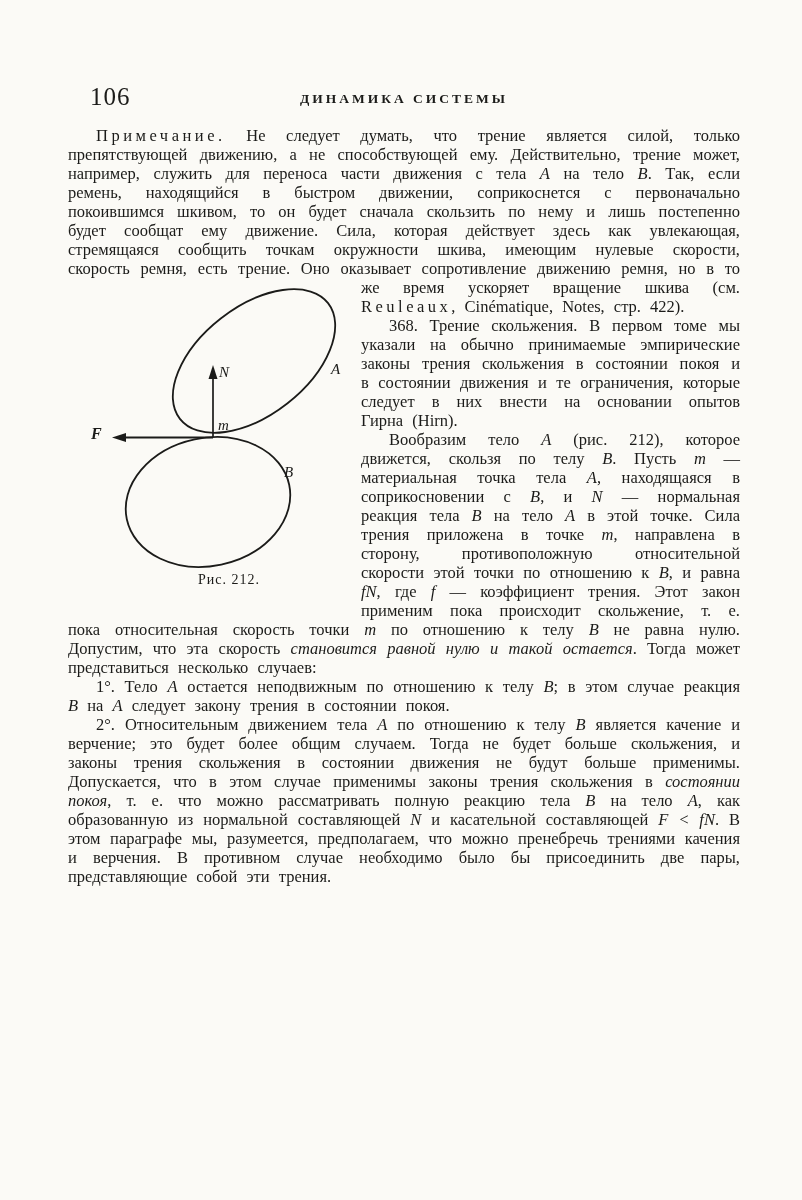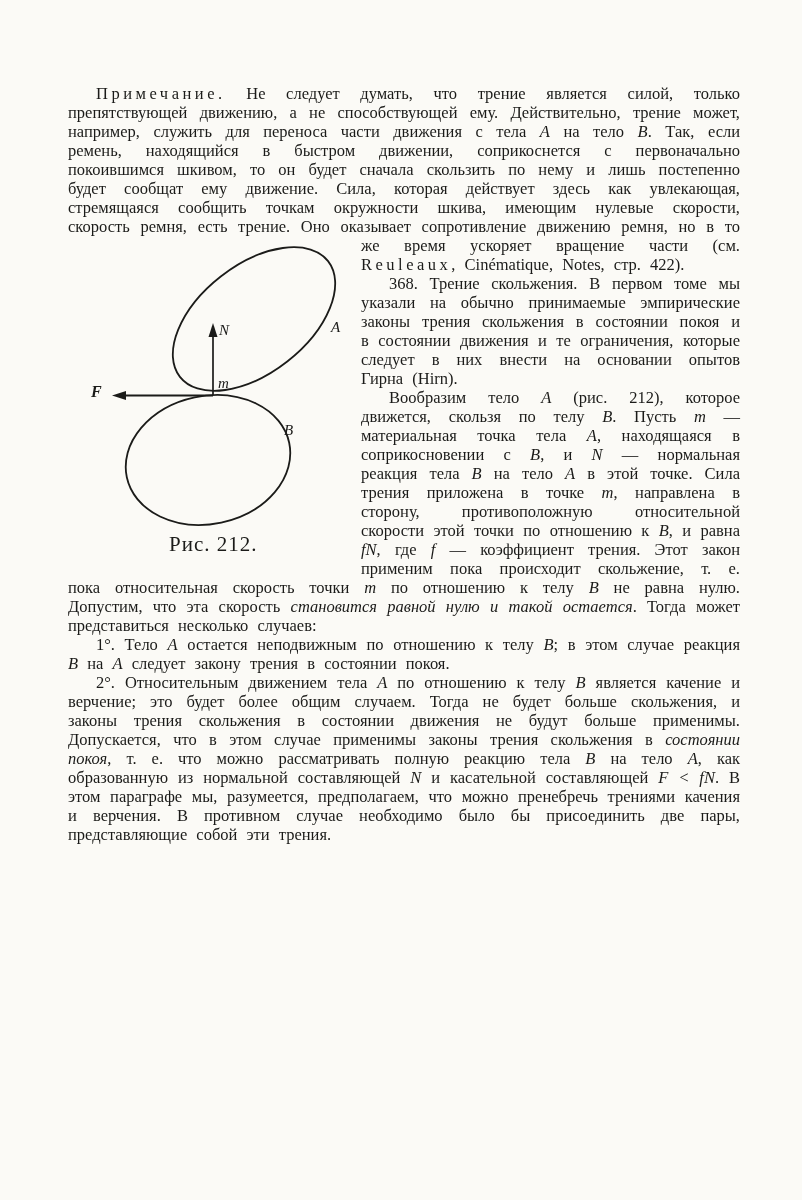--- a/index.html
+++ b/index.html
@@ -54,34 +54,38 @@
     display: block;
     width: 285px; height: 340px;
     margin: 2px 8px 0 0;
     position: relative;
     text-indent: 0;
     word-spacing: normal;
   }
   .figure-float svg { position: absolute; left: 0; top: 0; }
   .fig-caption {
     position: absolute;
-    left: 101px; top: 297px;
+    left: 101px; top: 290px;
     width: 120px;
-    text-align: left;
-    font-size: 21px;
+    text-align: center;
+    font-size: 14px;
     letter-spacing: 1px;
   }
   .svg-label { font-family: "Liberation Serif", "DejaVu Serif", serif; font-style: italic; font-size: 15px; fill: #1b1b19; }
   .svg-label-f { font-weight: bold; font-size: 16px; }
 </style>
 </head>
 <body>
 
 <div class="content">
 
+  <div class="page-header">
+    <div class="page-num">106</div>
+    <div class="running-title">ДИНАМИКА СИСТЕМЫ</div>
+  </div>
 
   <p class="body-par"><span class="seg-spaced">Примечание.</span><span class="seg-normal"> Не следует думать, что трение является силой, только препятствующей движению, а не способствующей ему. Действительно, трение может, например, служить для переноса части движения с тела </span><span class="seg-math">A</span><span class="seg-normal"> на тело </span><span class="seg-math">B</span><span class="seg-normal">. Так, если ремень, находящийся в быстром движении, соприкоснется с первоначально покоившимся шкивом, то он будет сначала скользить по нему и лишь постепенно будет сообщат ему движение. Сила, которая действует здесь как увлекающая, стремящаяся сообщить точкам окружности шкива, имеющим нулевые скорости, скорость ремня, есть трение. Оно оказывает сопротивление движению ремня, но в то же время ускоряет </span><span class="figure-float">
       <svg width="285" height="300" viewBox="0 0 285 300">
 
         <ellipse cx="186" cy="81" rx="94" ry="54" transform="rotate(-38 186 81)" fill="none" stroke="#1b1b19" stroke-width="1.8"></ellipse>
 
         <ellipse cx="140" cy="222" rx="83" ry="64" transform="rotate(-12 140 222)" fill="none" stroke="#1b1b19" stroke-width="1.8"></ellipse>
 
         <line x1="145" y1="157" x2="145" y2="97" stroke="#1b1b19" stroke-width="1.7"></line>
         <polygon points="145,85 140.5,99 149.5,99" fill="#1b1b19"></polygon>
@@ -89,21 +93,21 @@
         <line x1="145" y1="157.5" x2="56" y2="157.5" stroke="#1b1b19" stroke-width="2"></line>
         <polygon points="44,157.5 58,153 58,162" fill="#1b1b19"></polygon>
 
         <text class="svg-label" x="151" y="97">N</text>
         <text class="svg-label svg-label-f" x="23" y="159">F</text>
         <text class="svg-label" x="150" y="150">m</text>
         <text class="svg-label" x="263" y="94">A</text>
         <text class="svg-label" x="216" y="197">B</text>
       </svg>
       <span class="fig-caption">Рис. 212.</span>
-    </span><span class="seg-normal">вращение части (см. </span><span class="seg-spaced">Reuleaux</span><span class="seg-normal">, Cinématique, Notes, стр. 422).</span></p>
+    </span><span class="seg-normal">вращение шкива (см. </span><span class="seg-spaced">Reuleaux</span><span class="seg-normal">, Cinématique, Notes, стр. 422).</span></p>
 
   <p class="body-par"><span class="seg-bold">368. Трение скольжения.</span><span class="seg-normal"> В первом томе мы указали на обычно принимаемые эмпирические законы трения скольжения в состоянии покоя и в состоянии движения и те ограничения, которые следует в них внести на основании опытов Гирна (Hirn).</span></p>
 
   <p class="body-par"><span class="seg-normal">Вообразим тело </span><span class="seg-math">A</span><span class="seg-normal"> (рис. 212), которое движется, скользя по телу </span><span class="seg-math">B</span><span class="seg-normal">. Пусть </span><span class="seg-math">m</span><span class="seg-normal"> — материальная точка тела </span><span class="seg-math">A</span><span class="seg-normal">, находящаяся в соприкосновении с </span><span class="seg-math">B</span><span class="seg-normal">, и </span><span class="seg-math">N</span><span class="seg-normal"> — нормальная реакция тела </span><span class="seg-math">B</span><span class="seg-normal"> на тело </span><span class="seg-math">A</span><span class="seg-normal"> в этой точке. Сила трения приложена в точке </span><span class="seg-math">m</span><span class="seg-normal">, направлена в сторону, противоположную относительной скорости этой точки по отношению к </span><span class="seg-math">B</span><span class="seg-normal">, и равна </span><span class="seg-math">fN</span><span class="seg-normal">, где </span><span class="seg-math">f</span><span class="seg-normal"> — коэффициент трения. Этот закон применим пока происходит скольжение, т. е. пока относительная скорость точки </span><span class="seg-math">m</span><span class="seg-normal"> по отношению к телу </span><span class="seg-math">B</span><span class="seg-normal"> не равна нулю. Допустим, что эта скорость </span><span class="seg-italic">становится равной нулю и такой остается</span><span class="seg-normal">. Тогда может представиться несколько случаев:</span></p>
 
   <p class="body-par"><span class="seg-normal">1°. Тело </span><span class="seg-math">A</span><span class="seg-normal"> остается неподвижным по отношению к телу </span><span class="seg-math">B</span><span class="seg-normal">; в этом случае реакция </span><span class="seg-math">B</span><span class="seg-normal"> на </span><span class="seg-math">A</span><span class="seg-normal"> следует закону трения в состоянии покоя.</span></p>
 
   <p class="body-par"><span class="seg-normal">2°. Относительным движением тела </span><span class="seg-math">A</span><span class="seg-normal"> по отношению к телу </span><span class="seg-math">B</span><span class="seg-normal"> является качение и верчение; это будет более общим случаем. Тогда не будет больше скольжения, и законы трения скольжения в состоянии движения не будут больше применимы. Допускается, что в этом случае применимы законы трения скольжения в </span><span class="seg-italic">состоянии покоя</span><span class="seg-normal">, т. е. что можно рассматривать полную реакцию тела </span><span class="seg-math">B</span><span class="seg-normal"> на тело </span><span class="seg-math">A</span><span class="seg-normal">, как образованную из нормальной составляющей </span><span class="seg-math">N</span><span class="seg-normal"> и касательной составляющей </span><span class="seg-math">F &lt; fN</span><span class="seg-normal">. В этом параграфе мы, разумеется, предполагаем, что можно пренебречь трениями качения и верчения. В противном случае необходимо было бы присоединить две пары, представляющие собой эти трения.</span></p>
 
 </div>

